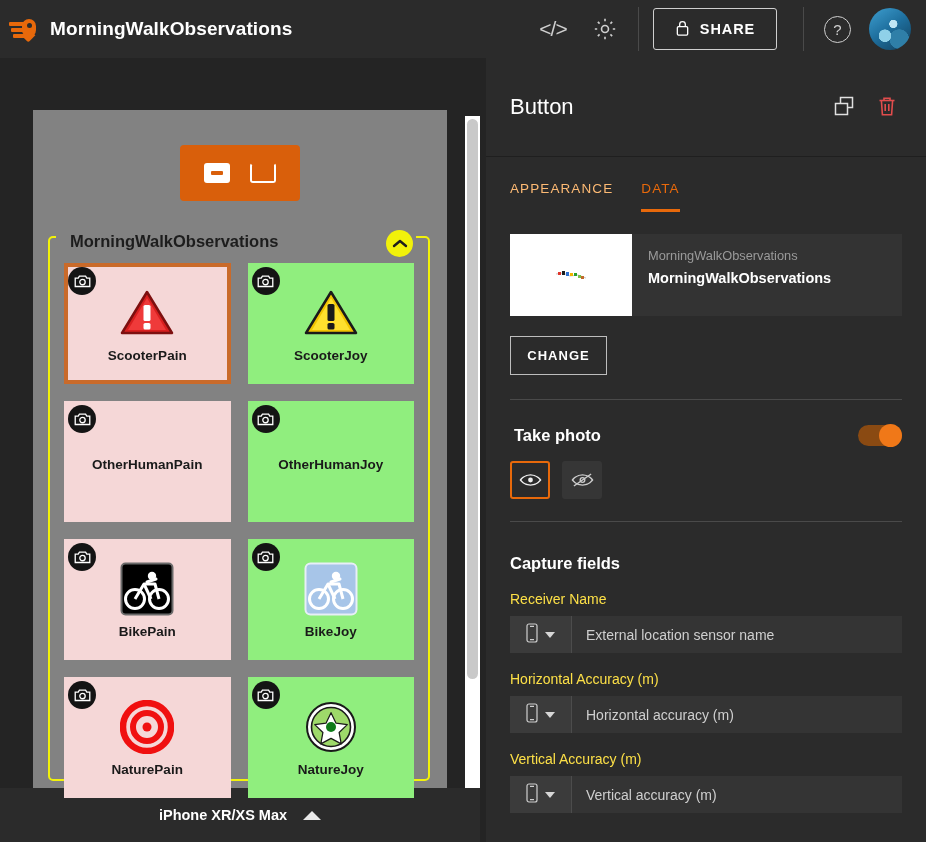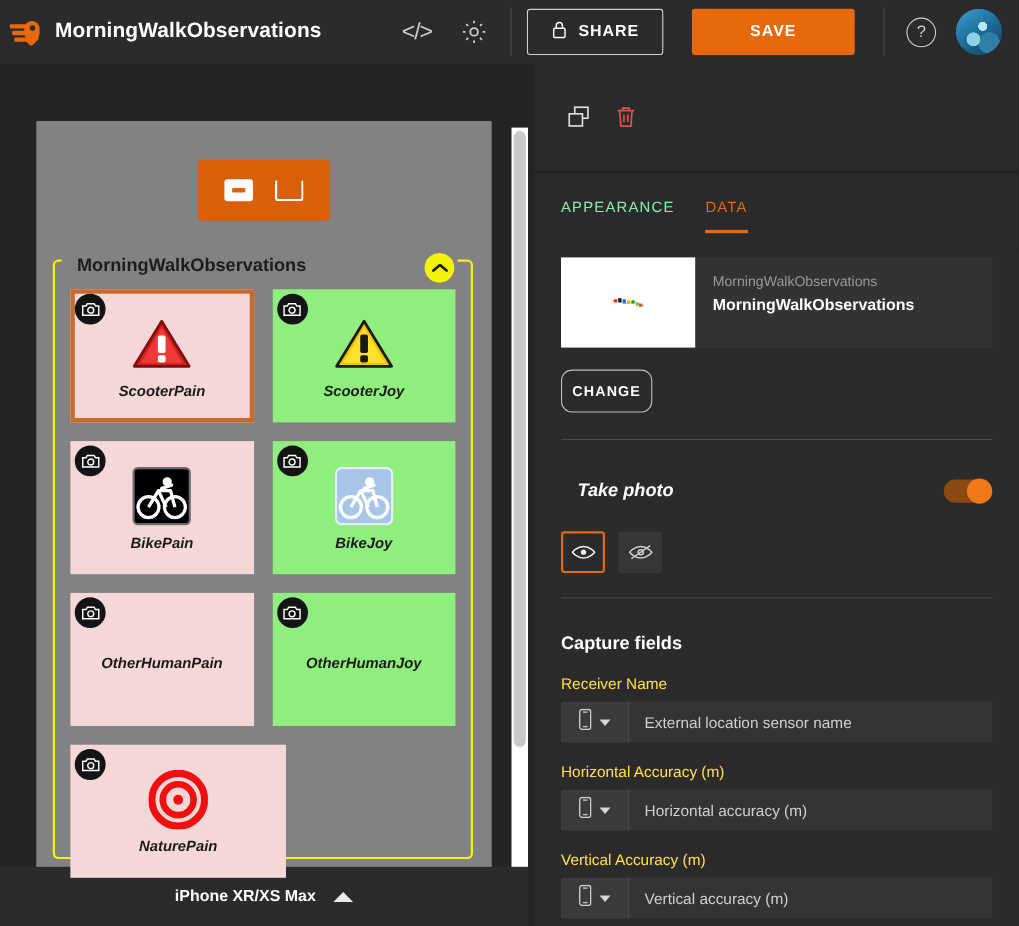--- a/index.html
+++ b/index.html
@@ -71,21 +71,21 @@
     background:#828282; z-index:3; }
   .grouptitle { position:absolute; left:64px; top:174px; color:#1d1d1d; font-size:16.5px;
     font-weight:bold; z-index:4; background:#828282; padding:0 6px; }
   .collapse { position:absolute; left:386px; top:172px; width:27px; height:27px;
     border-radius:50%; background:#f2f20a; z-index:5;
     display:flex; align-items:center; justify-content:center; }
   .collapse svg { display:block; }
 
   .grid { position:absolute; left:64px; top:205px; width:350px; z-index:4; }
   .row { display:flex; gap:17px; margin-bottom:17px; }
-  .tile { position:relative; width:196px; height:121px;font-style:italic; }
+  .tile { position:relative; width:196px; height:121px; }
   .tile .inner { position:absolute; inset:0; display:flex; flex-direction:column;
     align-items:center; justify-content:center; }
   .tile.pain .inner { background:#f5d7d7; }
   .tile.joy  .inner { background:#90ee7e; }
   .tile.sel .inner { outline:4px solid #c96a2a; outline-offset:-4px; }
   .tile .lbl { color:#1a1a1a; font-size:13.5px; font-weight:bold; margin-top:6px; }
   .tile .sym { height:58px; display:flex; align-items:center; justify-content:center; }
   .tile.nosym .sym { height:0; }
   .cam { position:absolute; left:4px; top:4px; width:28px; height:28px; border-radius:50%;
     background:#141414; display:flex; align-items:center; justify-content:center; z-index:5; }
@@ -103,44 +103,44 @@
     border-bottom:9px solid #e9e9e9; }
 
   
   .panel { position:absolute; left:486px; top:58px; width:440px; height:784px; background:#2b2b2b; }
   .panelhead { height:99px; display:flex; align-items:center; padding:0 22px 0 24px;
     border-bottom:1px solid #1f1f1f; }
   .panelhead h2 { color:#fff; font-size:22px; font-weight:normal; flex:1 1 auto; }
   .ph-ic { width:34px; height:34px; display:flex; align-items:center; justify-content:center; }
 
   .tabs { display:flex; gap:28px; padding:24px 24px 0 24px; }
-  .tab { color:#86efac; font-size:13.5px; letter-spacing:1.1px; padding-bottom:13px;
+  .tab { color:#fdba74; font-size:13.5px; letter-spacing:1.1px; padding-bottom:13px;
     border-bottom:3px solid transparent; }
   .tab.active { color:#e8690b; border-bottom-color:#e8690b; }
 
   .pbody { padding:22px 24px 0 24px; }
   .sec-h { color:#fff; font-size:16.5px; font-weight:bold; margin-bottom:12px; }
   .sub-h { color:#fde047; font-size:14px; margin:18px 0 9px 0; }
 
   .layercard { display:flex; height:82px; background:#333333; }
   .thumbbox { width:122px; height:82px; background:#fff; display:flex;
     align-items:center; justify-content:center; flex:none; }
   .minimap { width:34px; height:16px; position:relative; }
   .lc-txt { padding:14px 0 0 16px; }
   .lc-sub { color:#9a9a9a; font-size:12.8px; margin-bottom:7px; }
   .lc-name { color:#fff; font-size:14.5px; font-weight:bold; }
 
-  .changebtn { margin-top:20px; height:39px; width:83px; border:1px solid #bdbdbd;
-    border-radius:10px; color:#fff; font-size:13px; font-weight:bold; letter-spacing:1px;
+  .changebtn { margin-top:20px; height:39px; width:97px; border:1px solid #bdbdbd;
+    border-radius:0; color:#fff; font-size:13px; font-weight:bold; letter-spacing:1px;
     display:flex; align-items:center; justify-content:center; background:transparent; }
 
   .hr { height:1px; background:#4a4a4a; margin:24px 0 0 0; }
 
   .rowhead { display:flex; align-items:center; margin-top:22px; }
-  .rowhead .sec-h { margin:15px; flex:1 1 auto;font-style:italic; }
+  .rowhead .sec-h { margin:4px; flex:1 1 auto; }
   .toggle { width:44px; height:21px; border-radius:11px; background:#8a4a12; position:relative; }
   .toggle .knob { position:absolute; right:0; top:-1px; width:23px; height:23px;
     border-radius:50%; background:#f07818; }
 
   .eyerow { display:flex; gap:12px; margin-top:12px; }
   .eyebtn { width:40px; height:38px; border-radius:3px; background:#363636;
     display:flex; align-items:center; justify-content:center; border:2px solid transparent; }
   .eyebtn.active { border-color:#e8690b; background:transparent; }
 
   .fieldrow { display:flex; height:37px; background:#343434; align-items:stretch; }
@@ -182,21 +182,20 @@
     <button class="sharebtn">
       <span>
         <svg width="15" height="18" viewBox="0 0 16 19" fill="none" stroke="#fff" stroke-width="1.4">
           <rect x="2.5" y="8" width="11" height="9" rx="1.2"></rect>
           <path d="M5 8V5.6a3 3 0 0 1 6 0V8"></path>
         </svg>
       </span>
       <span>SHARE</span>
     </button>
 
-    <button class="savebtn">SAVE</button>
 
     <div class="divider-v" style="margin:0 20px 0 26px;"></div>
 
     <div class="helpbtn">?</div>
     <div class="avatar"></div>
   </div>
 
   <div class="canvas">
 
     <div class="phone"></div>
@@ -240,20 +239,46 @@
             <div class="inner">
               <div class="sym">
                 <svg width="56" height="50" viewBox="0 0 56 50">
                   <path d="M28 4 L53 45 H3 Z" fill="#f2c400" stroke="#1a1a1a" stroke-width="2.5" stroke-linejoin="round"></path>
                   <path d="M28 10 L47 42 H9 Z" fill="#ffe02e"></path>
                   <rect x="24.5" y="16" width="7" height="17" rx="1.6" fill="#1a1a1a"></rect>
                   <rect x="24.5" y="35" width="7" height="6.5" rx="1.6" fill="#1a1a1a"></rect>
                 </svg>
               </div>
               <div class="lbl">ScooterJoy</div>
+            </div>
+            <div class="cam">
+              <svg width="17" height="14" viewBox="0 0 18 15" fill="none" stroke="#fff" stroke-width="1.4">
+                <path d="M1.2 4.4h3.2l1.3-2.2h6.6l1.3 2.2h3.2v9H1.2z"></path>
+                <circle cx="9" cy="8.6" r="2.9"></circle>
+              </svg>
+            </div>
+          </div>
+        </div>
+        <div class="row">
+          <div class="tile pain nosym">
+            <div class="inner">
+              <div class="sym"></div>
+              <div class="lbl">OtherHumanPain</div>
+            </div>
+            <div class="cam">
+              <svg width="17" height="14" viewBox="0 0 18 15" fill="none" stroke="#fff" stroke-width="1.4">
+                <path d="M1.2 4.4h3.2l1.3-2.2h6.6l1.3 2.2h3.2v9H1.2z"></path>
+                <circle cx="9" cy="8.6" r="2.9"></circle>
+              </svg>
+            </div>
+          </div>
+          <div class="tile joy nosym">
+            <div class="inner">
+              <div class="sym"></div>
+              <div class="lbl">OtherHumanJoy</div>
             </div>
             <div class="cam">
               <svg width="17" height="14" viewBox="0 0 18 15" fill="none" stroke="#fff" stroke-width="1.4">
                 <path d="M1.2 4.4h3.2l1.3-2.2h6.6l1.3 2.2h3.2v9H1.2z"></path>
                 <circle cx="9" cy="8.6" r="2.9"></circle>
               </svg>
             </div>
           </div>
         </div>
         <div class="row">
@@ -296,80 +321,74 @@
             </div>
             <div class="cam">
               <svg width="17" height="14" viewBox="0 0 18 15" fill="none" stroke="#fff" stroke-width="1.4">
                 <path d="M1.2 4.4h3.2l1.3-2.2h6.6l1.3 2.2h3.2v9H1.2z"></path>
                 <circle cx="9" cy="8.6" r="2.9"></circle>
               </svg>
             </div>
           </div>
         </div>
         <div class="row">
-          <div class="tile pain nosym">
-            <div class="inner">
-              <div class="sym"></div>
-              <div class="lbl">OtherHumanPain</div>
-            </div>
-            <div class="cam">
-              <svg width="17" height="14" viewBox="0 0 18 15" fill="none" stroke="#fff" stroke-width="1.4">
-                <path d="M1.2 4.4h3.2l1.3-2.2h6.6l1.3 2.2h3.2v9H1.2z"></path>
-                <circle cx="9" cy="8.6" r="2.9"></circle>
-              </svg>
-            </div>
-          </div>
-          <div class="tile joy nosym">
-            <div class="inner">
-              <div class="sym"></div>
-              <div class="lbl">OtherHumanJoy</div>
-            </div>
-            <div class="cam">
-              <svg width="17" height="14" viewBox="0 0 18 15" fill="none" stroke="#fff" stroke-width="1.4">
-                <path d="M1.2 4.4h3.2l1.3-2.2h6.6l1.3 2.2h3.2v9H1.2z"></path>
-                <circle cx="9" cy="8.6" r="2.9"></circle>
-              </svg>
-            </div>
-          </div>
-        </div>
-        <div class="row">
           <div class="tile pain">
             <div class="inner">
               <div class="sym">
                 <svg width="54" height="54" viewBox="0 0 54 54">
                   <circle cx="27" cy="27" r="24" fill="none" stroke="#f01010" stroke-width="6.5"></circle>
                   <circle cx="27" cy="27" r="14" fill="none" stroke="#f01010" stroke-width="6"></circle>
                   <circle cx="27" cy="27" r="4.5" fill="#f01010"></circle>
                 </svg>
               </div>
               <div class="lbl">NaturePain</div>
             </div>
             <div class="cam">
               <svg width="17" height="14" viewBox="0 0 18 15" fill="none" stroke="#fff" stroke-width="1.4">
                 <path d="M1.2 4.4h3.2l1.3-2.2h6.6l1.3 2.2h3.2v9H1.2z"></path>
                 <circle cx="9" cy="8.6" r="2.9"></circle>
               </svg>
             </div>
           </div>
+          <div class="tile joy">
+            <div class="inner">
+              <div class="sym">
+                <svg width="54" height="54" viewBox="0 0 54 54">
+                  <circle cx="27" cy="27" r="24" fill="#fff" stroke="#1a1a1a" stroke-width="2"></circle>
+                  <circle cx="27" cy="27" r="19.5" fill="#9ed96a" stroke="#1a1a1a" stroke-width="1.6"></circle>
+                  <path d="M27 9.5 L32.7 21.4 L45.5 23.1 L36.2 32 L38.6 45 L27 38.7 L15.4 45 L17.8 32 L8.5 23.1 L21.3 21.4 Z" fill="#fff" stroke="#1a1a1a" stroke-width="1.4" stroke-linejoin="round" transform="translate(0,1.5) scale(0.88) translate(3.7,3.2)"></path>
+                  <circle cx="27" cy="27" r="5" fill="#0d7a18"></circle>
+                </svg>
+              </div>
+              <div class="lbl">NatureJoy</div>
+            </div>
+            <div class="cam">
+              <svg width="17" height="14" viewBox="0 0 18 15" fill="none" stroke="#fff" stroke-width="1.4">
+                <path d="M1.2 4.4h3.2l1.3-2.2h6.6l1.3 2.2h3.2v9H1.2z"></path>
+                <circle cx="9" cy="8.6" r="2.9"></circle>
+              </svg>
+            </div>
+          </div>
         </div>
       </div>
 
     <div class="lscroll">
       <div class="thumb"></div>
     </div>
   </div>
 
   <div class="bottombar">
     <span class="devname">iPhone XR/XS Max</span>
     <span class="caret-up"></span>
   </div>
 
   <div class="panel">
 
     <div class="panelhead">
+      <h2>Button</h2>
       <div class="ph-ic">
         <svg width="26" height="24" viewBox="0 0 26 24" fill="none" stroke="#e0e0e0" stroke-width="1.5">
           <rect x="8.5" y="2.5" width="12" height="10"></rect>
           <rect x="3.5" y="8.5" width="12" height="11" fill="#2b2b2b"></rect>
         </svg>
       </div>
       <div class="ph-ic" style="margin-left:8px;">
         <svg width="22" height="24" viewBox="0 0 22 24" fill="none" stroke="#e14d4d" stroke-width="1.6">
           <path d="M3.5 5.5h15"></path>
           <path d="M8 5.5V3.2h6v2.3"></path>

